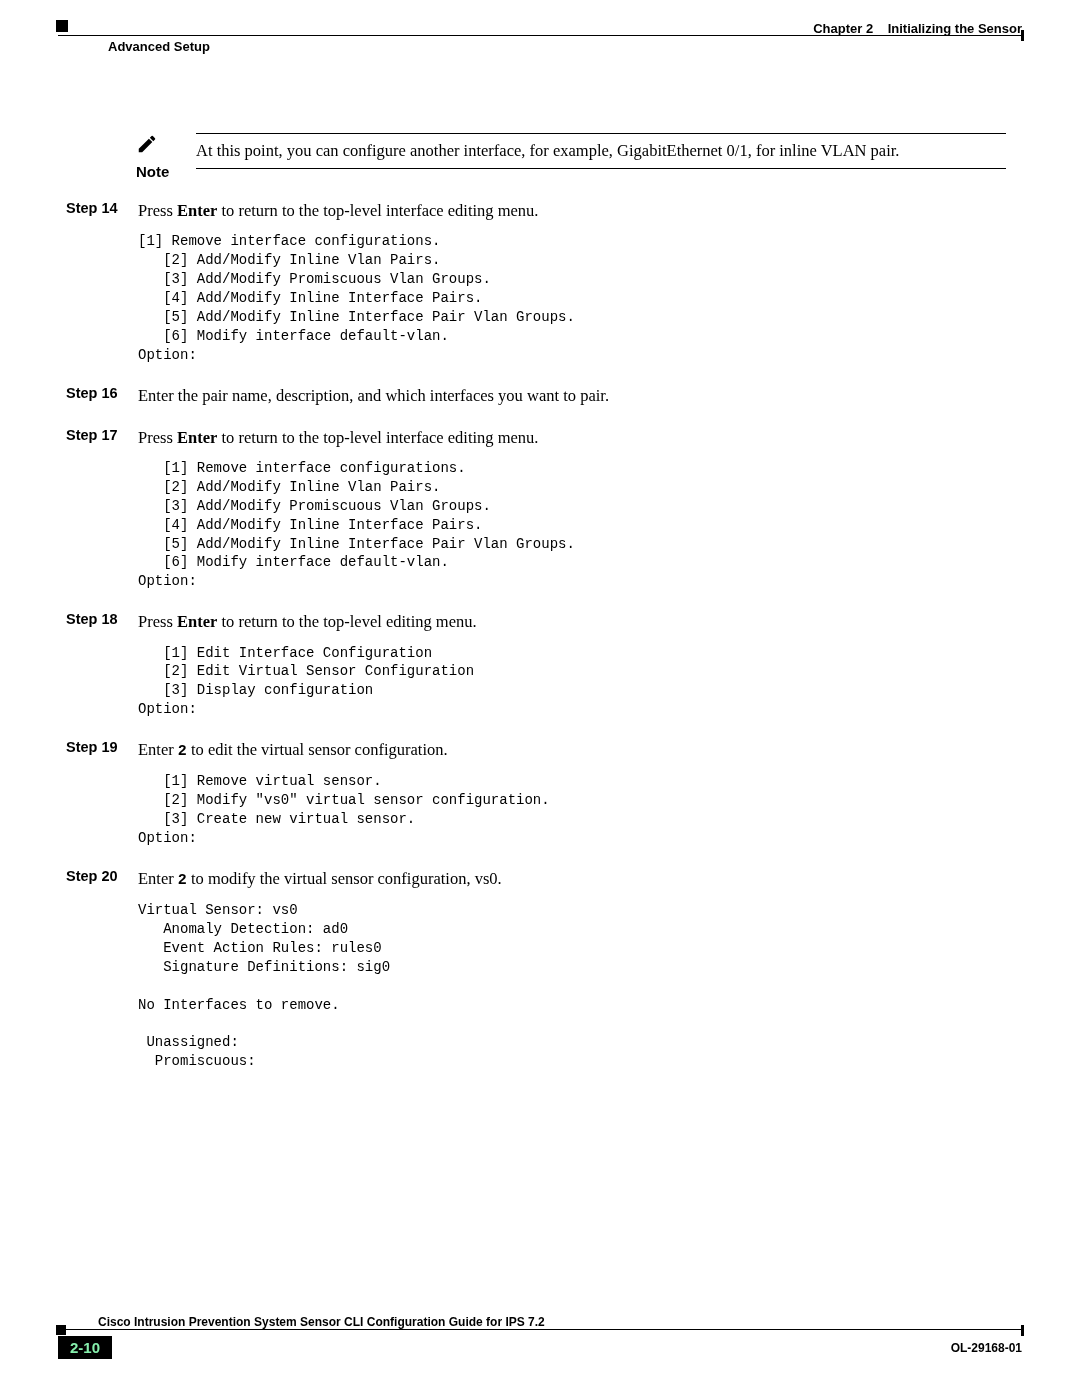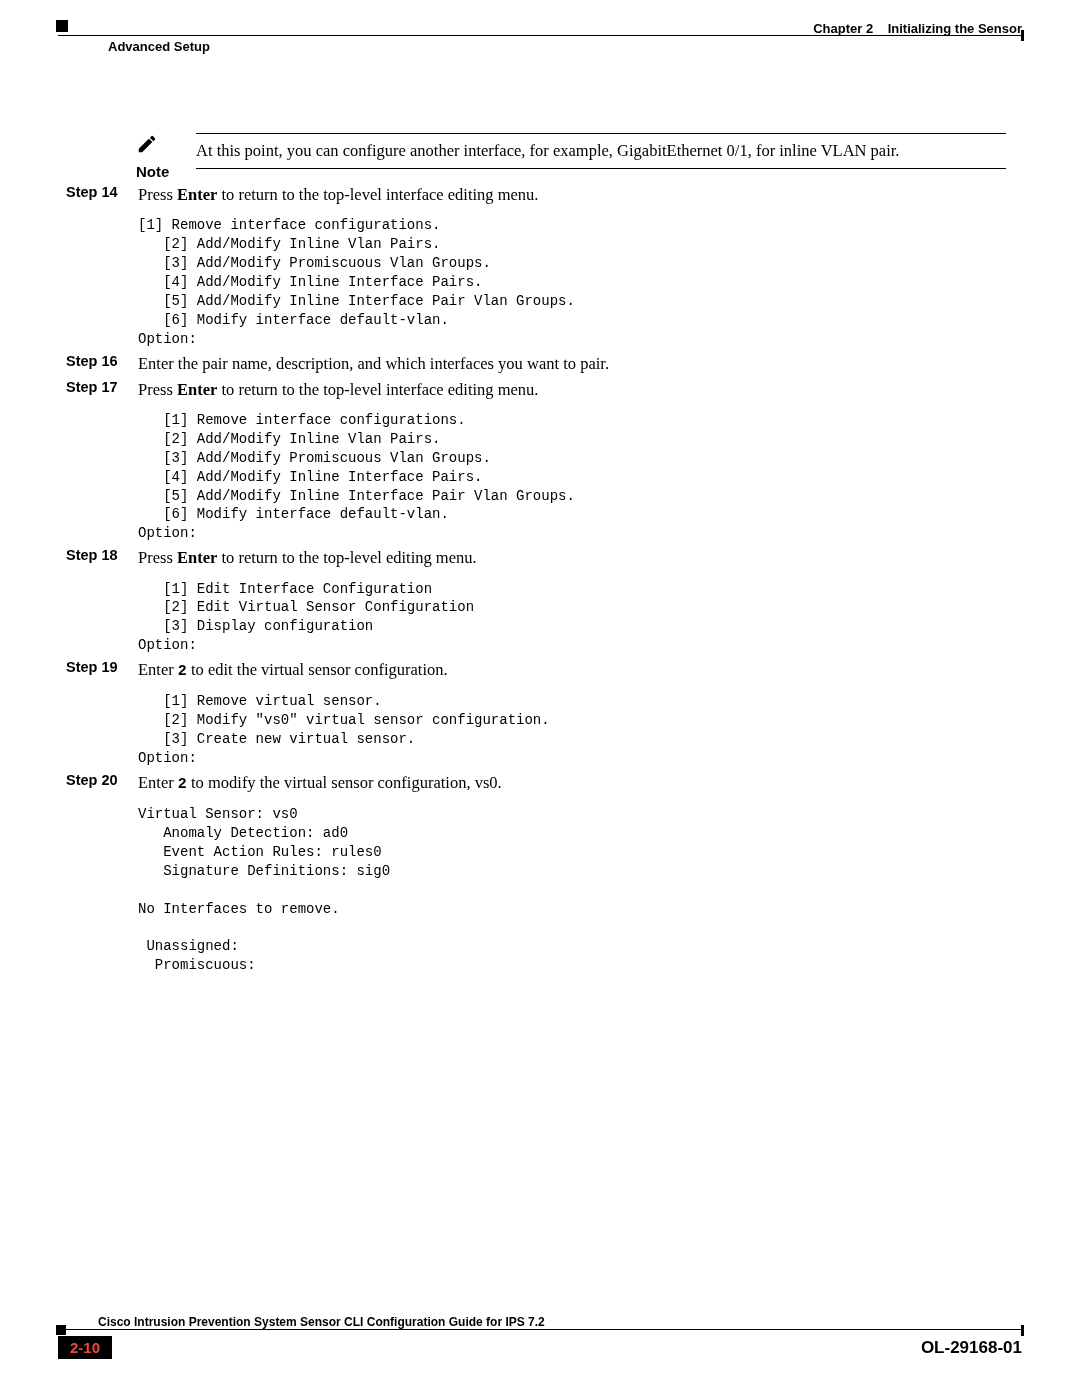--- a/index.html
+++ b/index.html
@@ -101,21 +101,21 @@
     margin-bottom: 6px;
   }
   .note-rule-below {
     border-top: 1px solid #000;
     margin-top: 6px;
   }
 
   .step-row {
     display: flex;
     align-items: flex-start;
-    margin-top: 4px;
+    margin-top: 20px;
     gap: 16px;
   }
   .step-label {
     width: 56px;
     flex-shrink: 0;
     font-family: Arial, Helvetica, sans-serif;
     font-weight: bold;
     font-size: 14.5px;
     margin-left: -70px;
     text-align: left;
@@ -172,31 +172,31 @@
     margin-left: 40px;
   }
   .footer-row {
     display: flex;
     justify-content: space-between;
     align-items: center;
     margin-top: 6px;
   }
   .page-num {
     background: #000;
-    color: #ef4444;
+    color: #86efac;
     font-family: Arial, Helvetica, sans-serif;
     font-weight: bold;
     font-size: 15px;
     padding: 3px 12px;
     display: inline-block;
   }
   .doc-id {
     font-family: Arial, Helvetica, sans-serif;
     font-weight: bold;
-    font-size: 17px;
+    font-size: 12px;
   }
 </style>
 </head>
 <body>
 
 <div class="page">
 
   <div class="header">
     <div class="header-rule"></div>
     <div class="header-sq-outer"></div>

